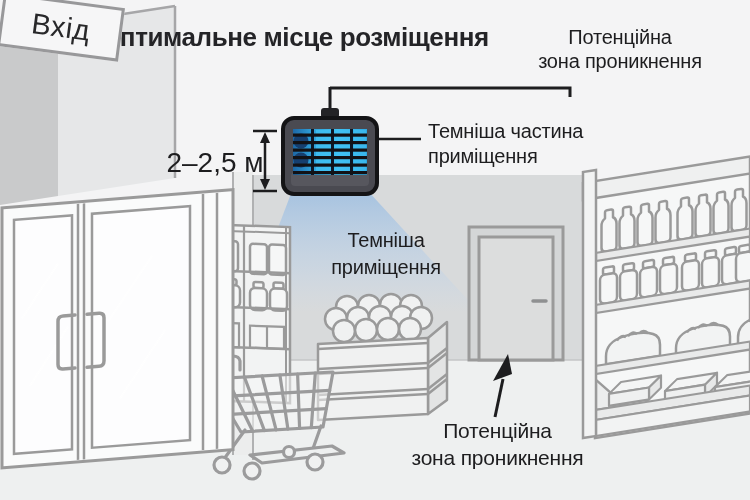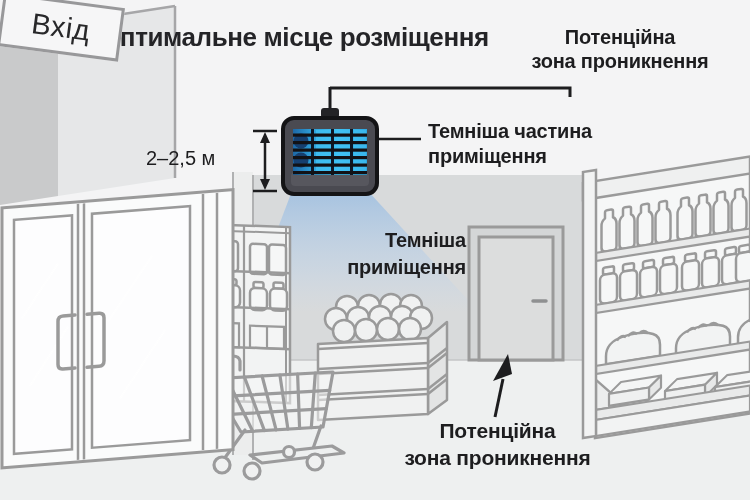--- a/index.html
+++ b/index.html
@@ -8,26 +8,26 @@
     background:#f4f4f5;
     font-family:"Liberation Sans","DejaVu Sans",sans-serif;
     color:#1d1d1f;
   }
   .stage svg{position:absolute;left:0;top:0;}
   .txt{position:absolute;color:#1d1d1f;}
   .title{
     left:100px;top:21px;font-size:26px;line-height:32px;font-weight:600;
     color:#242427;letter-spacing:-0.4px;white-space:nowrap;
   }
-  .lab{font-size:20px;line-height:25px;font-weight:700;letter-spacing:-0.2px;}
+  .lab{font-size:20px;line-height:25px;font-weight:400;letter-spacing:-0.2px;}
   .lab-pen-top{left:500px;top:25px;width:240px;text-align:center;line-height:24px;}
   .lab-dark-right{left:428px;top:119px;width:200px;text-align:left;}
-  .lab-dark-center{left:306px;top:227px;width:160px;text-align:right;line-height:27px;}
+  .lab-dark-center{left:306px;top:227px;width:160px;text-align:center;line-height:27px;}
   .lab-pen-bottom{left:385px;top:417px;width:225px;text-align:center;font-size:21px;line-height:27px;}
-  .meas{left:146px;top:147px;width:102px;text-align:left;font-size:20px;font-weight:500;}
+  .meas{left:164px;top:147px;width:102px;text-align:center;font-size:28px;font-weight:500;}
   .sign{
     left:10px;top:91px;width:122px;height:54px;box-sizing:border-box;
     background:#f6f6f7;border:3px solid #98989a;transform:rotate(7.5deg);
     display:flex;align-items:center;justify-content:center;
     font-size:29px;font-weight:500;color:#28282a;letter-spacing:0.5px;
   }
 </style>
 </head>
 <body>
 

